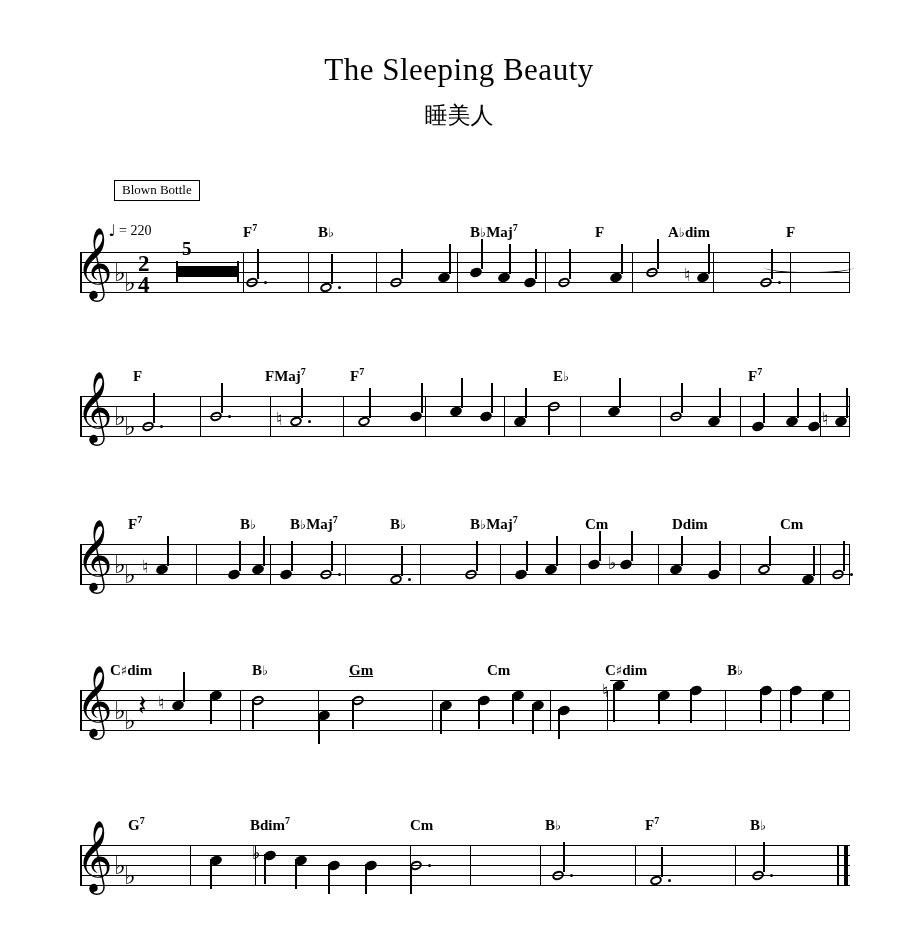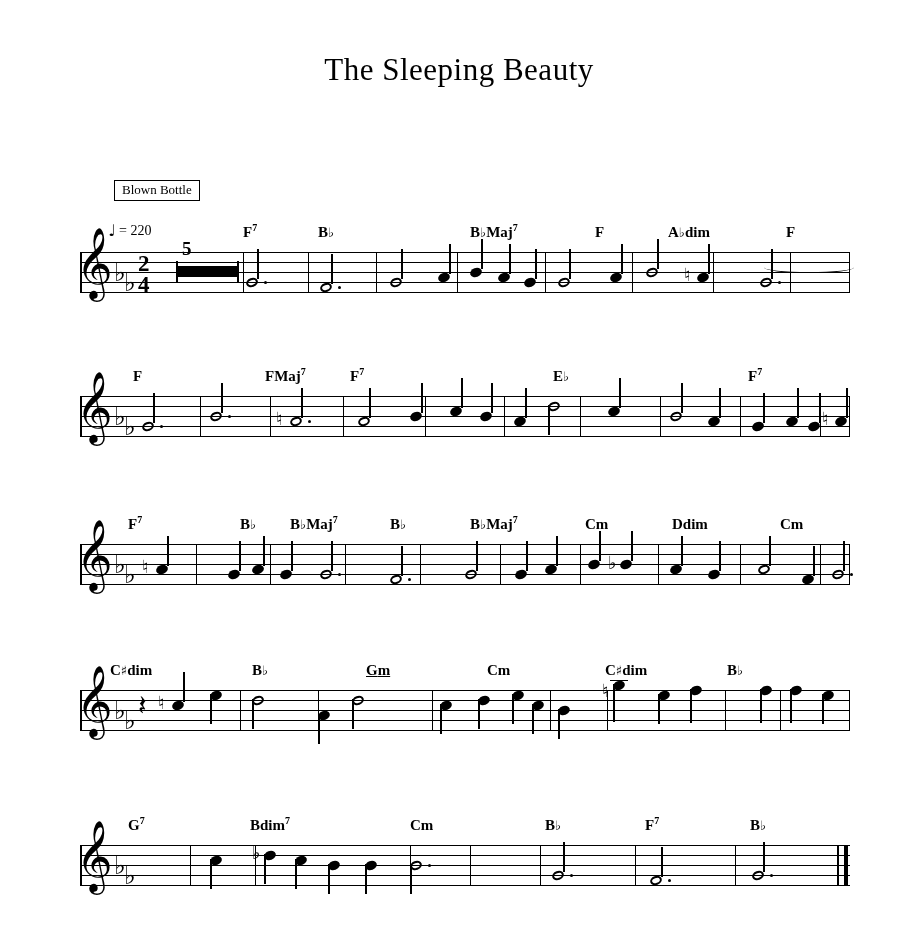--- a/index.html
+++ b/index.html
@@ -217,20 +217,21 @@
     border-radius: 50%;
     height: 10px;
   }
 </style>
 </head>
 <body>
 
 <div class="sheet">
 
   <div class="title">The Sleeping Beauty</div>
+  <div class="subtitle">睡美人</div>
 
   <div class="instrument-box">Blown Bottle</div>
 
   <div class="tempo">
     <span class="notehead">♩</span>
     <span>= 220</span>
   </div>
 
   <div class="rest-count">5</div>
 
@@ -553,21 +554,21 @@
     <div class="stem" style="left:680px; top:-1px; height:34px;"></div>
 
     <div class="note" style="left:710px; top:-4px;"></div>
     <div class="stem" style="left:710px; top:-1px; height:34px;"></div>
 
     <div class="note" style="left:742px; top:1px;"></div>
     <div class="stem" style="left:742px; top:4px; height:30px;"></div>
 
     <div class="chord" style="left:30px; top:-30px;"><span>C</span><span class="acc">♯</span><span>dim</span><sup></sup></div>
     <div class="chord" style="left:172px; top:-30px;"><span>B</span><span class="acc">♭</span><sup></sup></div>
-    <div class="chord" style="left:286px; top:-30px;text-decoration:underline;"><span>G</span><span class="acc"></span><span>m</span><sup></sup></div>
+    <div class="chord" style="left:269px; top:-30px;text-decoration:underline;"><span>G</span><span class="acc"></span><span>m</span><sup></sup></div>
     <div class="chord" style="left:407px; top:-30px;"><span>C</span><span class="acc"></span><span>m</span><sup></sup></div>
     <div class="chord" style="left:525px; top:-30px;"><span>C</span><span class="acc">♯</span><span>dim</span><sup></sup></div>
     <div class="chord" style="left:647px; top:-30px;"><span>B</span><span class="acc">♭</span><sup></sup></div>
   </div>
 
   <div class="system" style="top:845px;">
     <div class="staff">
       <div class="line"></div>
       <div class="line"></div>
       <div class="line"></div>

